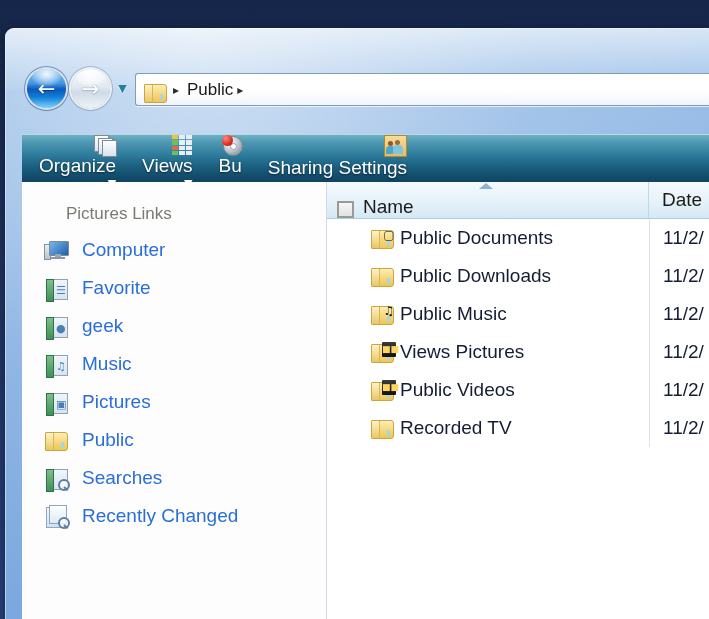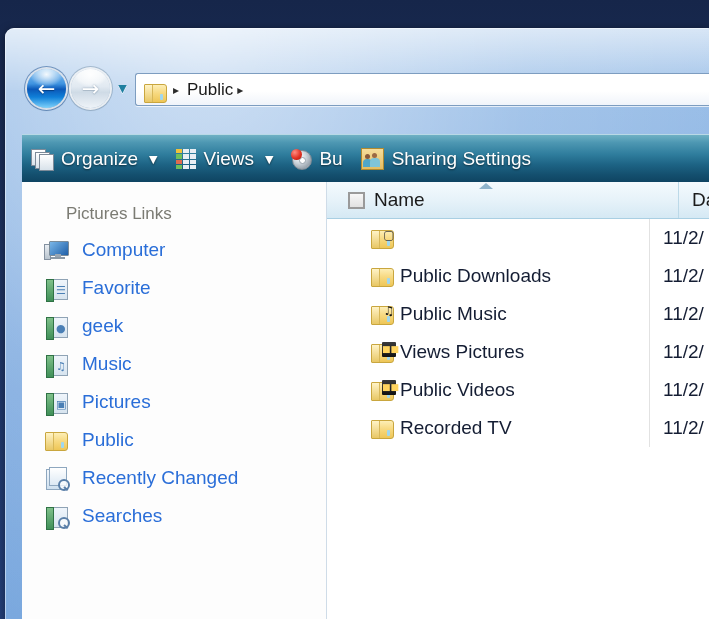--- a/index.html
+++ b/index.html
@@ -110,25 +110,26 @@
     position: absolute;
     left: 17px; top: 106px; right: -6px; height: 48px;
     background: linear-gradient(180deg,
         #6fb1c4 0%, #4d97b2 16%, #2f7d9d 40%,
         #1d6384 62%, #14506f 82%, #0e4260 100%);
     border-top: 1px solid #b9d9e6;
     display: flex; align-items: center;
     overflow: hidden;
   }
   .tb-item {
-    display: flex; align-items: center;
+    display: flex; align-items: flex-end;
     height: 100%;
     padding: 12px 9px;
     cursor: pointer;
     white-space: nowrap;
+    flex-direction: column;
   }
   .tb-label {
     color: #ffffff;
     font-size: 19px;
     text-shadow: 0 1px 2px rgba(0,0,0,0.55);
     margin-left: 8px;
   }
   .tb-caret {
     color: #ffffff; font-size: 11px; margin-left: 11px;
     font-family: "DejaVu Sans", sans-serif;
@@ -315,21 +316,21 @@
     background: linear-gradient(180deg, #f4fafd 0%, #e6f2f9 52%, #d5e9f4 100%);
     border-bottom: 1px solid #a9cfe3;
   }
   .col {
     position: relative;
     display: flex; align-items: center;
     cursor: pointer;
     border-right: 1px solid #bcd9e8;
     box-sizing: border-box;
   }
-  #col-name { width: 352px; flex: none; padding-left: 21px; }
+  #col-name { width: 322px; flex: none; padding-left: 10px; align-items: flex-end; }
   #col-date { flex: 1; padding-left: 13px; border-right: none; }
   .col-label { font-size: 19px; color: #1b1b1b; }
   #select-all-checkbox {
     width: 17px; height: 17px; flex: none;
     background: linear-gradient(180deg,#f7f7f7,#e2e2e2);
     border: 2px solid #9a9a9a;
     box-sizing: border-box;
     margin-right: 9px;
   }
   #sort-indicator {
@@ -513,41 +514,41 @@
       </div>
 
       <div class="fav-item">
         <span class="fav-ico">
           <span class="folder"></span>
         </span>
         <span class="fav-label">Public</span>
       </div>
 
       <div class="fav-item">
+        <span class="fav-ico">
+          <span class="greenbook"></span>
+          <span class="mag">
+              <span class="lens"></span>
+              <span class="hdl"></span>
+            </span>
+        </span>
+        <span class="fav-label">Searches</span>
+      </div>
+
+      <div class="fav-item">
         <span class="fav-ico ico-recent">
           <span class="paper"></span>
             <span class="paper2"></span>
           <span class="mag">
               <span class="lens"></span>
               <span class="hdl"></span>
             </span>
         </span>
         <span class="fav-label">Recently Changed</span>
       </div>
-
-      <div class="fav-item">
-        <span class="fav-ico">
-          <span class="greenbook"></span>
-          <span class="mag">
-              <span class="lens"></span>
-              <span class="hdl"></span>
-            </span>
-        </span>
-        <span class="fav-label">Searches</span>
-      </div>
     </div>
 
     <div id="file-pane">
 
       <div id="column-header">
         <div class="col" id="col-name">
           <span id="select-all-checkbox"></span>
           <span class="col-label">Name</span>
           <span id="sort-indicator"></span>
         </div>
@@ -557,20 +558,21 @@
       </div>
 
       <div id="file-rows">
 
         <div class="file-row">
           <div class="fr-name">
             <span class="fr-icon">
               <span class="folder"></span>
                 <span class="badge docs">▢</span>
             </span>
+            <span class="fr-label">Public Documents</span>
           </div>
           <div class="fr-date">11/2/</div>
         </div>
 
         <div class="file-row">
           <div class="fr-name">
             <span class="fr-icon">
               <span class="folder"></span>
             </span>
             <span class="fr-label">Public Downloads</span>

